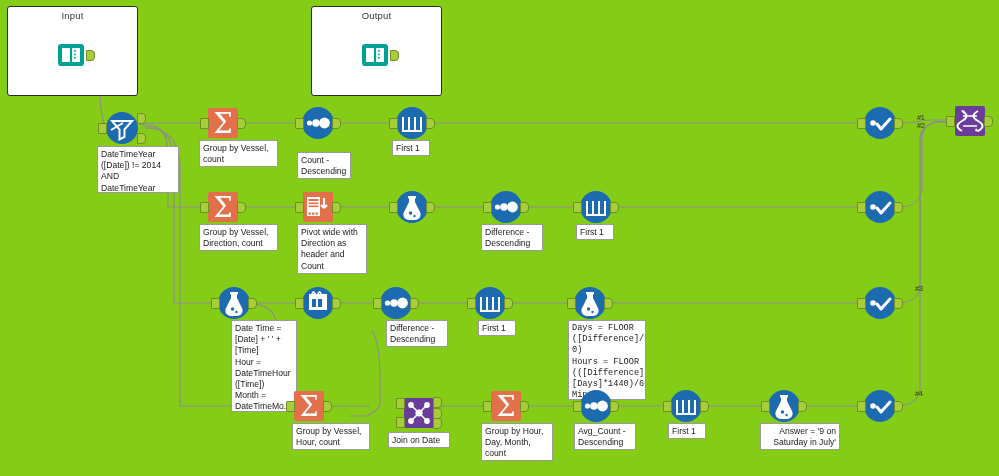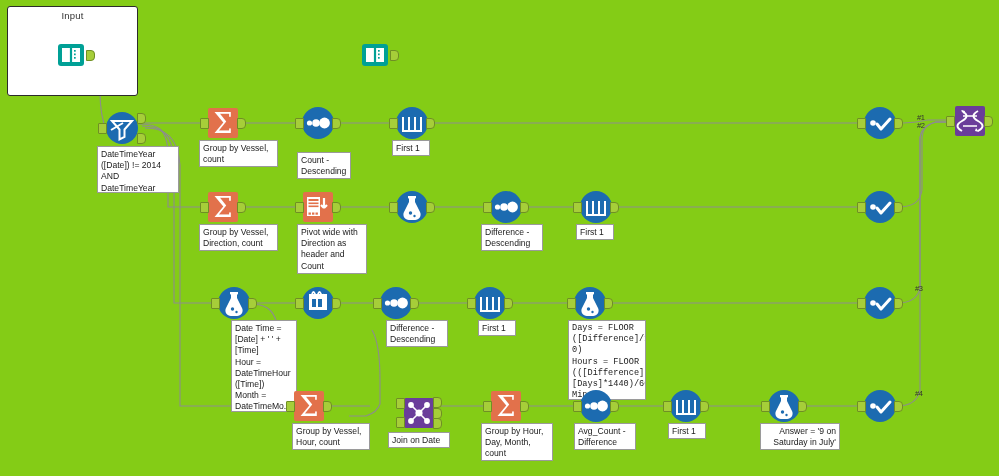--- a/index.html
+++ b/index.html
@@ -142,20 +142,23 @@
 
     <path class="wire" d="M897,406 C910,406 918,400 920,390 L920,140 C920,128 928,124 936,122 L952,122"></path>
 
     <path class="wire" d="M296,380 L296,398 C296,404 300,406 306,406"></path>
   </svg>
 
   <div class="container-box" style="left:7px; top:6px; width:131px; height:90px;">
     <div class="container-title">Input</div>
   </div>
 
+  <div class="container-box" style="left:311px; top:6px; width:131px; height:90px;">
+    <div class="container-title">Output</div>
+  </div>
 
   <div class="tool" style="left:54px; top:38px;">
     <span class="glyph">
       <svg width="34" height="34" viewBox="0 0 34 34">
         <rect x="4" y="6" width="26" height="22" rx="3" fill="#00a096"></rect>
         <path d="M8 10 h8 v14 h-8 z" fill="#ffffff"></path>
         <path d="M18 10 h8 v14 h-8 z" fill="#ffffff"></path>
         <path d="M17 9 l0 17" stroke="#00a096" stroke-width="2.2"></path>
         <rect x="20" y="12" width="1.7" height="1.7" fill="#00a096"></rect>
         <rect x="20" y="15.5" width="1.7" height="1.7" fill="#00a096"></rect>
@@ -503,21 +506,21 @@
         <circle cx="17" cy="17" r="16" fill="#1c6bb0"></circle>
         <circle cx="8.5" cy="17" r="2.6" fill="#ffffff"></circle>
         <circle cx="15" cy="17" r="3.8" fill="#ffffff"></circle>
         <circle cx="23.5" cy="17" r="5.4" fill="#ffffff"></circle>
       </svg>
     </span>
     <span class="anchor in" style="left:-6px; top:12px;"></span>
     <span class="anchor out" style="left:31px; top:12px;"></span>
   </div>
   <div class="tool-label" style="left:574px; top:423px; width:62px; height:27px;">Avg_Count -
-Difference</div>
+Descending</div>
 
   <div class="tool round" style="left:669px; top:389px;">
     <span class="glyph">
       <svg width="34" height="34" viewBox="0 0 34 34">
         <circle cx="17" cy="17" r="16" fill="#1c6bb0"></circle>
         <rect x="7" y="8" width="20" height="18" fill="#ffffff"></rect>
         <rect x="9" y="10" width="4" height="14" fill="#1c6bb0"></rect>
         <rect x="15" y="10" width="4" height="14" fill="#1c6bb0"></rect>
         <rect x="21" y="10" width="4" height="14" fill="#1c6bb0"></rect>
         <rect x="7" y="8" width="20" height="3" fill="#1c6bb0"></rect>

